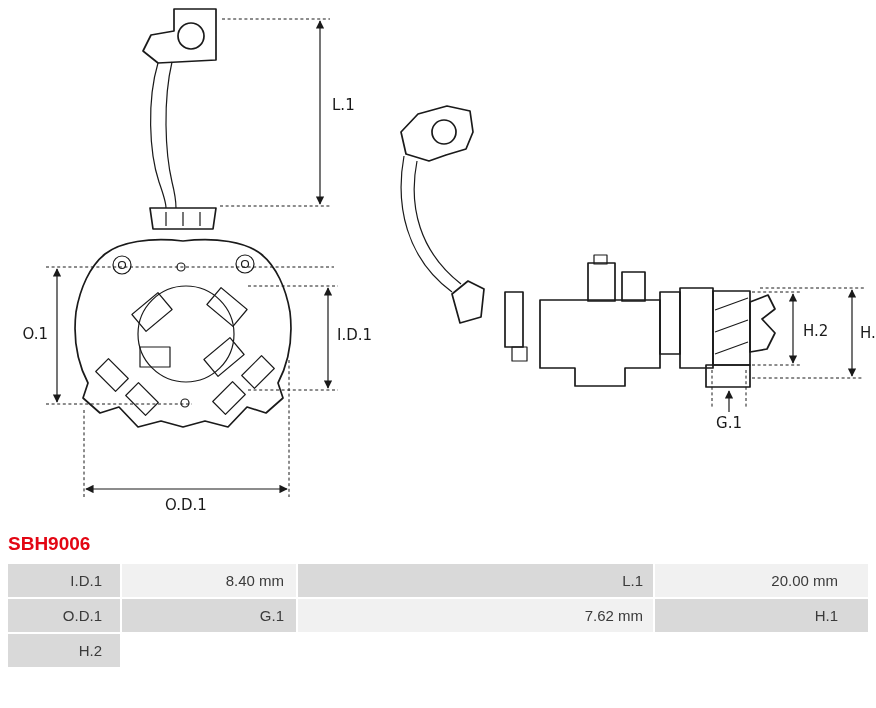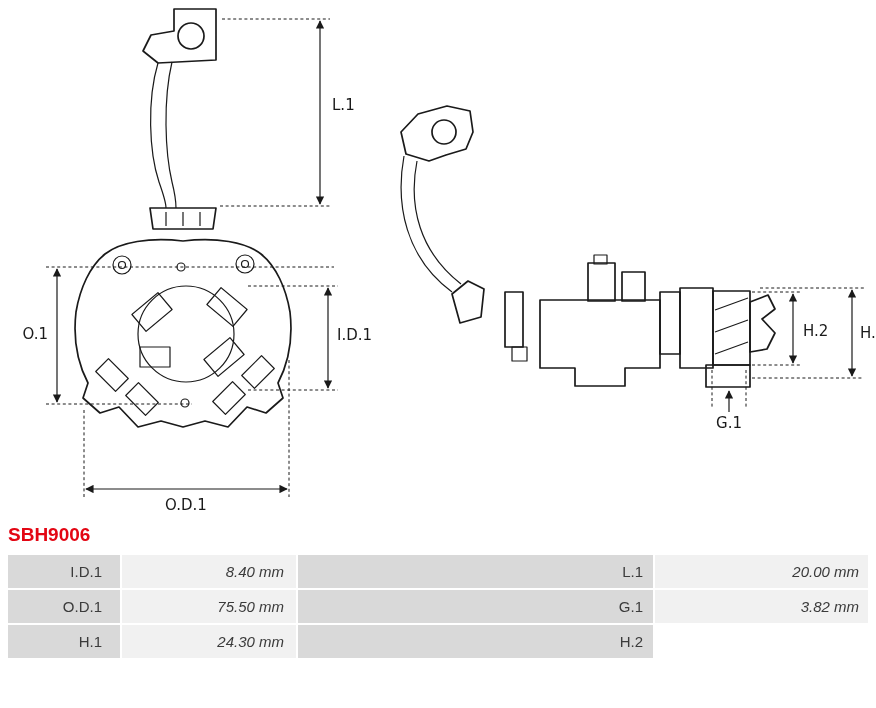--- a/index.html
+++ b/index.html
@@ -10,39 +10,39 @@
   }
   .drawing-wrap{width:876px;height:518px;overflow:hidden;}
   svg{display:block;}
   .ln{fill:none;stroke:#1a1a1a;stroke-width:1.7;stroke-linejoin:round;stroke-linecap:round;}
   .ln2{fill:none;stroke:#1a1a1a;stroke-width:1.2;stroke-linejoin:round;}
   .dot{fill:none;stroke:#1a1a1a;stroke-width:1;stroke-dasharray:3 2.6;}
   .dim{fill:none;stroke:#1a1a1a;stroke-width:1.2;}
   .lbl{font:15px "DejaVu Sans", sans-serif;fill:#1a1a1a;}
   .part-number{
     color:#e30613;font-weight:bold;font-size:19px;line-height:22px;
-    margin:6px 0 5px 8px;
+    margin:15px 0 5px 8px;
   }
   .spec-table{
     display:grid;
     grid-template-columns:112px 174px 355px 213px;
     grid-auto-rows:33px;
     gap:2px;
     margin:9px 0 0 8px;
     width:860px;
     font-size:15px;color:#3b3b3b;
   }
   .cell{line-height:33px;text-align:right;white-space:nowrap;overflow:hidden;}
   .cell-label{background:#d9d9d9;}
-  .cell-value{background:#f1f1f1;font-style:italic;}
+  .cell-value{background:#f1f1f1;}
   .cell-empty{background:#ffffff;}
   .spec-table .cell:nth-child(4n+1){padding-right:18px;}
   .spec-table .cell:nth-child(4n+2){padding-right:12px;}
   .spec-table .cell:nth-child(4n+3){padding-right:10px;}
-  .spec-table .cell:nth-child(4n+4){padding-right:9px;}
+  .spec-table .cell:nth-child(4n+4){padding-right:30px;}
 </style>
 </head>
 <body>
 
 <div class="drawing-wrap">
 <svg width="876" height="518" viewBox="0 0 876 518" xmlns="http://www.w3.org/2000/svg">
   <defs>
     <marker id="arr" viewBox="0 0 10 10" refX="9" refY="5" markerWidth="9" markerHeight="7" orient="auto-start-reverse">
       <path d="M0,0 L10,5 L0,10 Z" fill="#1a1a1a"></path>
     </marker>
@@ -147,23 +147,21 @@
 <div class="part-number">SBH9006</div>
 
 <div class="spec-table">
 
   <div class="cell cell-label">I.D.1</div>
   <div class="cell cell-value">8.40 mm</div>
   <div class="cell cell-label">L.1</div>
   <div class="cell cell-value">20.00 mm</div>
 
   <div class="cell cell-label">O.D.1</div>
-  <div class="cell cell-value">75.50 mm</div>
   <div class="cell cell-label">G.1</div>
-  <div class="cell cell-value">3.82 mm</div>
+  <div class="cell cell-value">7.62 mm</div>
 
   <div class="cell cell-label">H.1</div>
-  <div class="cell cell-value">24.30 mm</div>
 
   <div class="cell cell-label">H.2</div>
   <div class="cell cell-empty"></div>
   <div class="cell cell-empty"></div>
 </div>
 
 </body></html>

